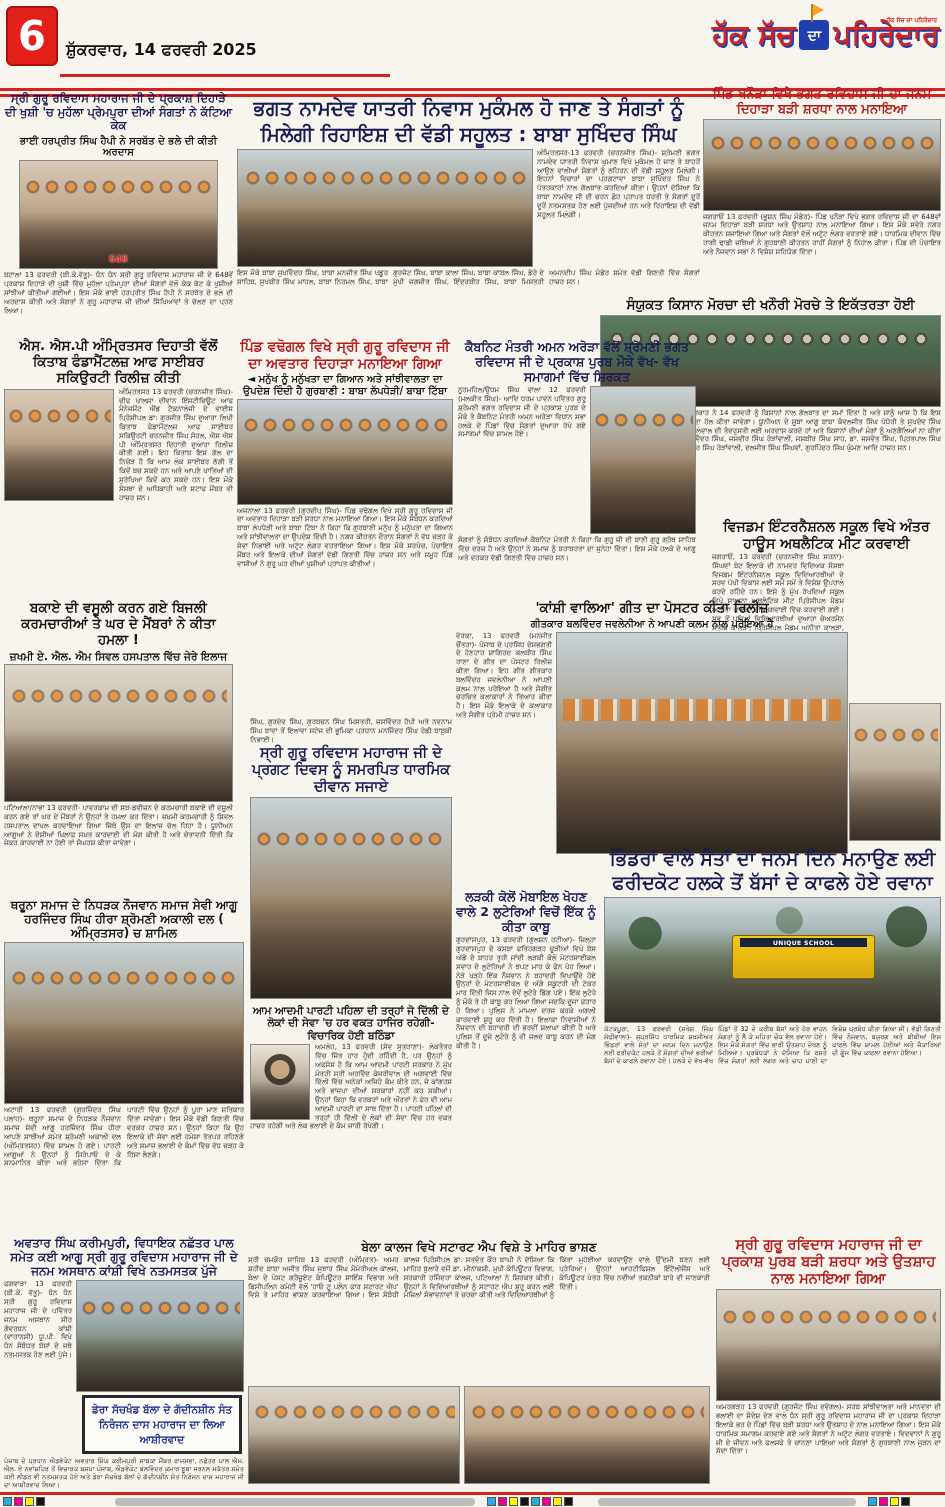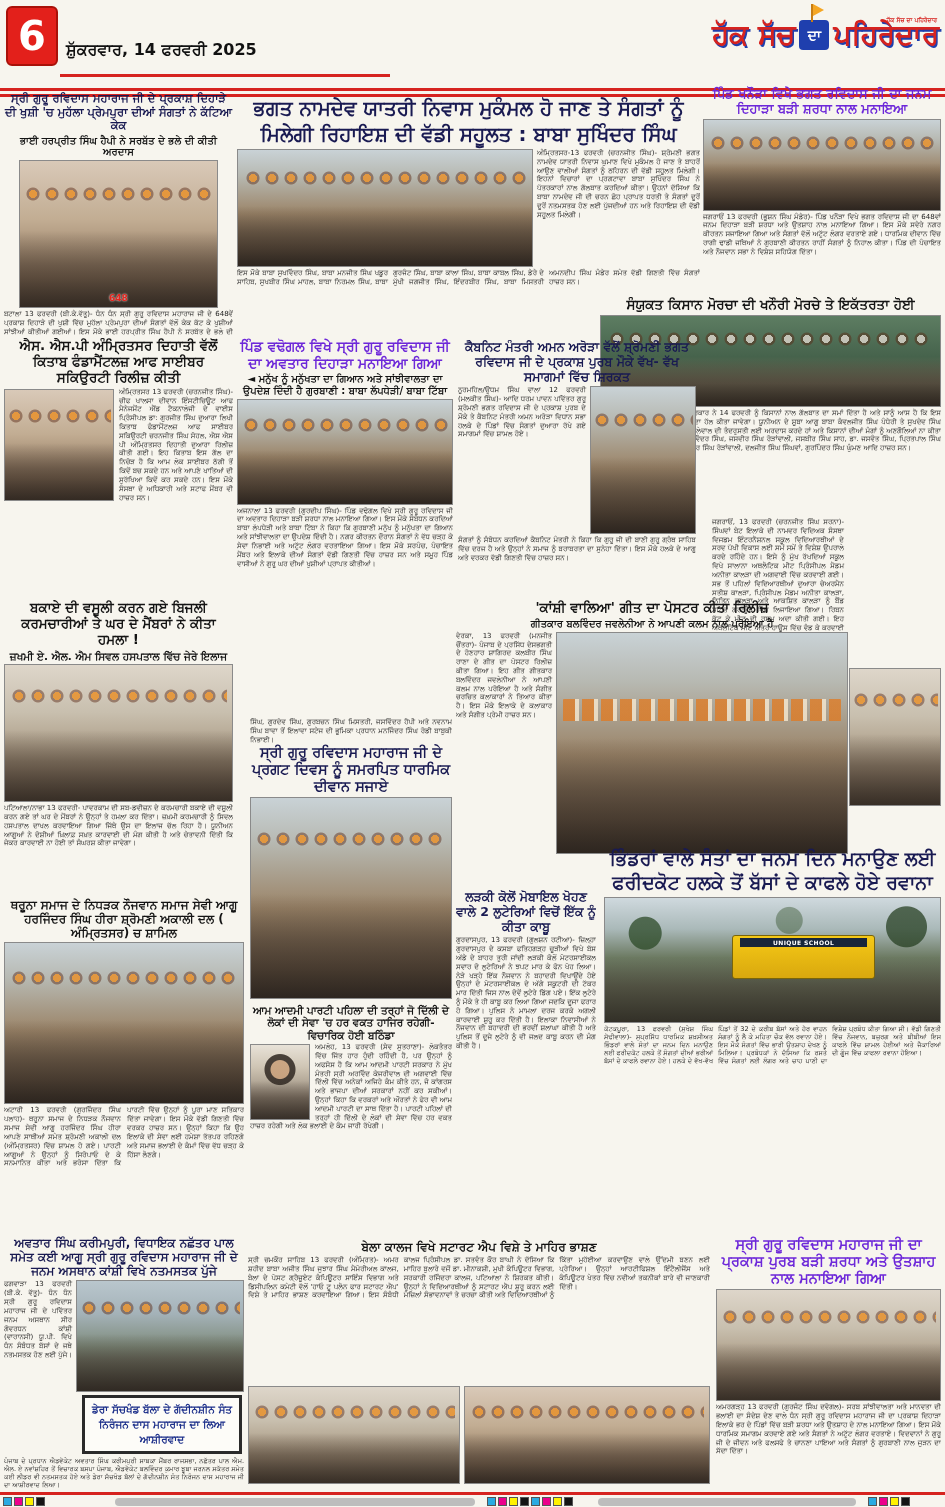--- a/index.html
+++ b/index.html
@@ -4,21 +4,21 @@
 <style>
   html,body{margin:0;padding:0;background:#9a9a9a;}
   .page{position:relative;width:945px;height:1507px;margin:0 auto;background:#f7f5ee;
         font-family:"DejaVu Sans","Liberation Sans",sans-serif;overflow:hidden;}
   .art{position:absolute;overflow:hidden;}
   .hl{font-weight:bold;text-align:center;line-height:1.18;margin:0 0 2px 0;}
   .h10{font-size:10px}.h105{font-size:10.5px}.h115{font-size:11.5px}
   .h12{font-size:12px}.h125{font-size:12.5px}.h13{font-size:13px}.h135{font-size:13.5px}
   .h14{font-size:14px}.h145{font-size:14.5px}.h19{font-size:19px;line-height:1.25}
   .h20{font-size:20px;line-height:1.3}
-  .navy{color:#191a52}.blue{color:#6d28d9}.blk{color:#141414}
+  .navy{color:#191a52}.blue{color:#b91c1c}.blk{color:#141414}
   .body{font-size:7px;line-height:1.26;text-align:justify;color:#1b1b1b;}
   .small{font-size:6.5px}
   .cols2{column-count:2;column-gap:6px}
   .cols3{column-count:3;column-gap:5px}
   .row{display:flex;gap:4px;margin:2px 0;}
   .photo{position:relative;border:1px solid #8a8a8a;box-sizing:border-box;flex-shrink:0;}
   .photo::before{content:"";position:absolute;left:2%;right:2%;top:16%;height:30%;
      background-image:radial-gradient(circle at 9px 9px, var(--head,#e8912c) 0 4px, rgba(90,40,20,.55) 4px 6px, transparent 7px);
      background-size:19px 22px;background-repeat:repeat-x;opacity:.85;}
   .photo::after{content:"";position:absolute;left:0;right:0;bottom:0;height:52%;
@@ -92,21 +92,21 @@
       </span>
       <span class="t3">ਪਹਿਰੇਦਾਰ</span>
     </div>
     <div class="rule1"></div>
     <div class="rule2"></div>
   </div>
 
   <div class="art" style="left:4px;top:92px;width:229px;height:244px">
     <div class="hl h115 navy">ਸ੍ਰੀ ਗੁਰੂ ਰਵਿਦਾਸ ਮਹਾਰਾਜ ਜੀ ਦੇ ਪ੍ਰਕਾਸ਼ ਦਿਹਾੜੇ ਦੀ ਖੁਸ਼ੀ 'ਚ ਮੁਹੱਲਾ ਪ੍ਰੇਮਪੁਰਾ ਦੀਆਂ ਸੰਗਤਾਂ ਨੇ ਕੱਟਿਆ ਕੇਕ</div>
     <div class="hl h10 blk">ਭਾਈ ਹਰਪ੍ਰੀਤ ਸਿੰਘ ਹੈਪੀ ਨੇ ਸਰਬੱਤ ਦੇ ਭਲੇ ਦੀ ਕੀਤੀ ਅਰਦਾਸ</div>
-    <div class="photo ph-indoor" style="height:148px;margin:2px 15px">
+    <div class="photo ph-indoor" style="height:109px;margin:2px 15px">
       <span class="ph-label">648</span>
     </div>
     <div class="body">ਬਟਾਲਾ 13 ਫਰਵਰੀ (ਬੀ.ਕੇ.ਵੱਤੂ)- ਧੰਨ ਧੰਨ ਸ੍ਰੀ ਗੁਰੂ ਰਵਿਦਾਸ ਮਹਾਰਾਜ ਜੀ ਦੇ 648ਵੇਂ ਪ੍ਰਕਾਸ਼ ਦਿਹਾੜੇ ਦੀ ਖੁਸ਼ੀ ਵਿੱਚ ਮੁਹੱਲਾ ਪ੍ਰੇਮਪੁਰਾ ਦੀਆਂ ਸੰਗਤਾਂ ਵੱਲੋਂ ਕੇਕ ਕੱਟ ਕੇ ਖੁਸ਼ੀਆਂ ਸਾਂਝੀਆਂ ਕੀਤੀਆਂ ਗਈਆਂ। ਇਸ ਮੌਕੇ ਭਾਈ ਹਰਪ੍ਰੀਤ ਸਿੰਘ ਹੈਪੀ ਨੇ ਸਰਬੱਤ ਦੇ ਭਲੇ ਦੀ ਅਰਦਾਸ ਕੀਤੀ ਅਤੇ ਸੰਗਤਾਂ ਨੇ ਗੁਰੂ ਮਹਾਰਾਜ ਜੀ ਦੀਆਂ ਸਿੱਖਿਆਵਾਂ ਤੇ ਚੱਲਣ ਦਾ ਪ੍ਰਣ ਲਿਆ।</div>
   </div>
 
   <div class="art" style="left:237px;top:95px;width:463px;height:241px">
     <div class="hl h20 navy">ਭਗਤ ਨਾਮਦੇਵ ਯਾਤਰੀ ਨਿਵਾਸ ਮੁਕੰਮਲ ਹੋ ਜਾਣ ਤੇ ਸੰਗਤਾਂ ਨੂੰ ਮਿਲੇਗੀ ਰਿਹਾਇਸ਼ ਦੀ ਵੱਡੀ ਸਹੂਲਤ : ਬਾਬਾ ਸੁਖਿੰਦਰ ਸਿੰਘ</div>
     <div class="row">
       <div class="photo ph-warm" style="width:296px;height:118px"></div>
       <div class="body" style="flex:1">ਅੰਮ੍ਰਿਤਸਰ-13 ਫਰਵਰੀ (ਚਰਨਜੀਤ ਸਿੰਘ)- ਸ਼੍ਰੋਮਣੀ ਭਗਤ ਨਾਮਦੇਵ ਯਾਤਰੀ ਨਿਵਾਸ ਘੁਮਾਣ ਵਿਖੇ ਮੁਕੰਮਲ ਹੋ ਜਾਣ ਤੇ ਬਾਹਰੋਂ ਆਉਣ ਵਾਲੀਆਂ ਸੰਗਤਾਂ ਨੂੰ ਠਹਿਰਨ ਦੀ ਵੱਡੀ ਸਹੂਲਤ ਮਿਲੇਗੀ। ਇਹਨਾਂ ਵਿਚਾਰਾਂ ਦਾ ਪ੍ਰਗਟਾਵਾ ਬਾਬਾ ਸੁਖਿੰਦਰ ਸਿੰਘ ਨੇ ਪੱਤਰਕਾਰਾਂ ਨਾਲ ਗੱਲਬਾਤ ਕਰਦਿਆਂ ਕੀਤਾ। ਉਹਨਾਂ ਦੱਸਿਆ ਕਿ ਬਾਬਾ ਨਾਮਦੇਵ ਜੀ ਦੀ ਚਰਨ ਛੋਹ ਪ੍ਰਾਪਤ ਧਰਤੀ ਤੇ ਸੰਗਤਾਂ ਦੂਰੋਂ ਦੂਰੋਂ ਨਤਮਸਤਕ ਹੋਣ ਲਈ ਪੁੱਜਦੀਆਂ ਹਨ ਅਤੇ ਰਿਹਾਇਸ਼ ਦੀ ਵੱਡੀ ਸਹੂਲਤ ਮਿਲੇਗੀ।</div>
@@ -146,20 +146,21 @@
   <div class="art" style="left:458px;top:340px;width:238px;height:256px">
     <div class="hl h125 navy">ਕੈਬਨਿਟ ਮੰਤਰੀ ਅਮਨ ਅਰੋੜਾ ਵੱਲੋਂ ਸ਼੍ਰੋਮਣੀ ਭਗਤ ਰਵਿਦਾਸ ਜੀ ਦੇ ਪ੍ਰਕਾਸ਼ ਪੁਰਬ ਮੌਕੇ ਵੱਖ- ਵੱਖ ਸਮਾਗਮਾਂ ਵਿੱਚ ਸ਼ਿਰਕਤ</div>
     <div class="row">
       <div class="body" style="flex:1">ਨੂਰਮਹਿਲ/ਉਧਮ ਸਿੰਘ ਵਾਲਾ 12 ਫਰਵਰੀ (ਮਲਕੀਤ ਸਿੰਘ)- ਆਦਿ ਧਰਮ ਪਾਵਨ ਪਵਿੱਤਰ ਗੁਰੂ ਸ਼੍ਰੋਮਣੀ ਭਗਤ ਰਵਿਦਾਸ ਜੀ ਦੇ ਪ੍ਰਕਾਸ਼ ਪੁਰਬ ਦੇ ਮੌਕੇ ਤੇ ਕੈਬਨਿਟ ਮੰਤਰੀ ਅਮਨ ਅਰੋੜਾ ਵਿਧਾਨ ਸਭਾ ਹਲਕੇ ਦੇ ਪਿੰਡਾਂ ਵਿੱਚ ਸੰਗਤਾਂ ਦੁਆਰਾ ਰੱਖੇ ਗਏ ਸਮਾਗਮਾਂ ਵਿੱਚ ਸ਼ਾਮਲ ਹੋਏ।</div>
       <div class="photo ph-warm" style="width:106px;height:148px"></div>
     </div>
     <div class="body">ਸੰਗਤਾਂ ਨੂੰ ਸੰਬੋਧਨ ਕਰਦਿਆਂ ਕੈਬਨਿਟ ਮੰਤਰੀ ਨੇ ਕਿਹਾ ਕਿ ਗੁਰੂ ਜੀ ਦੀ ਬਾਣੀ ਗੁਰੂ ਗ੍ਰੰਥ ਸਾਹਿਬ ਵਿੱਚ ਦਰਜ ਹੈ ਅਤੇ ਉਨ੍ਹਾਂ ਨੇ ਸਮਾਜ ਨੂੰ ਬਰਾਬਰਤਾ ਦਾ ਸੁਨੇਹਾ ਦਿੱਤਾ। ਇਸ ਮੌਕੇ ਹਲਕੇ ਦੇ ਆਗੂ ਅਤੇ ਵਰਕਰ ਵੱਡੀ ਗਿਣਤੀ ਵਿੱਚ ਹਾਜ਼ਰ ਸਨ।</div>
   </div>
 
   <div class="art" style="left:712px;top:518px;width:229px;height:372px">
+    <div class="hl h14 blk">ਵਿਜਡਮ ਇੰਟਰਨੈਸ਼ਨਲ ਸਕੂਲ ਵਿਖੇ ਅੰਤਰ ਹਾਊਸ ਅਥਲੈਟਿਕ ਮੀਟ ਕਰਵਾਈ</div>
     <div class="body">
       <div class="photo ph-room fr" style="width:92px;height:138px;margin-top:150px"></div>
       <span>ਜਗਰਾਓਂ, 13 ਫਰਵਰੀ (ਚਰਨਜੀਤ ਸਿੰਘ ਸਰਨਾ)- ਸਿੰਘਵਾਂ ਬੇਟ ਇਲਾਕੇ ਦੀ ਨਾਮਵਰ ਵਿਦਿਅਕ ਸੰਸਥਾ ਵਿਜਡਮ ਇੰਟਰਨੈਸ਼ਨਲ ਸਕੂਲ ਵਿਦਿਆਰਥੀਆਂ ਦੇ ਸਰਵ ਪੱਖੀ ਵਿਕਾਸ ਲਈ ਸਮੇਂ ਸਮੇਂ ਤੇ ਵਿਸ਼ੇਸ਼ ਉਪਰਾਲੇ ਕਰਦੇ ਰਹਿੰਦੇ ਹਨ। ਇਸੇ ਨੂੰ ਮੁੱਖ ਰੱਖਦਿਆਂ ਸਕੂਲ ਵਿਖੇ ਸਾਲਾਨਾ ਅਥਲੈਟਿਕ ਮੀਟ ਪ੍ਰਿੰਸੀਪਲ ਮੈਡਮ ਅਨੀਤਾ ਕਾਲੜਾ ਦੀ ਅਗਵਾਈ ਵਿੱਚ ਕਰਵਾਈ ਗਈ। ਸਭ ਤੋਂ ਪਹਿਲਾਂ ਵਿਦਿਆਰਥੀਆਂ ਦੁਆਰਾ ਚੇਅਰਮੈਨ ਸਤੀਸ਼ ਕਾਲੜਾ, ਪ੍ਰਿੰਸੀਪਲ ਮੈਡਮ ਅਨੀਤਾ ਕਾਲੜਾ, ਨਿਤਿਨ ਕਾਲੜਾ ਅਤੇ ਆਕਸ਼ਿਤ ਕਾਲੜਾ ਨੂੰ ਬੈਂਡ ਸਹਿਤ ਗਰਾਊਂਡ ਵਿੱਚ ਲਿਜਾਇਆ ਗਿਆ। ਰਿਬਨ ਕੱਟ ਕੇ ਮੀਟ ਦੀ ਰਸਮ ਅਦਾ ਕੀਤੀ ਗਈ। ਇਹ ਅਥਲੈਟਿਕ ਮੀਟ ਅੰਤਰ ਹਾਊਸ ਵਿੱਚ ਵੰਡ ਕੇ ਕਰਵਾਈ ਗਈ। ਸਮਾਗਮ ਦੀ ਸ਼ੁਰੂਆਤ ਵਿੱਚ ਚਾਰ ਹਾਊਸ ਦੇ ਵਿਦਿਆਰਥੀ ਅਤੇ ਵਿਦਿਆਰਥਣਾਂ ਨੇ ਸ਼ਾਨਦਾਰ ਮਾਰਚ ਪਾਸਟ ਕੀਤਾ। 100 ਮੀਟਰ ਰੇਸ, ਬੈਲੂਨ ਦਾ ਕੋਨ, ਬੈਲੂਨ ਦਾ ਸਟਿਕ, ਲੈਮਨ ਸਪੂਨ ਰੇਸ, ਬੋਰਾ ਰੇਸ, ਝੰਡਾ ਰੇਸ ਆਦਿ ਮੁਕਾਬਲੇ ਕਰਵਾਏ ਗਏ ਅਤੇ ਜੇਤੂ ਵਿਦਿਆਰਥੀਆਂ ਨੂੰ ਇਨਾਮ ਦੇ ਕੇ ਸਨਮਾਨਿਤ ਕੀਤਾ ਗਿਆ।</span>
     </div>
   </div>
 
   <div class="art" style="left:4px;top:600px;width:229px;height:296px">
     <div class="hl h135 blk">ਬਕਾਏ ਦੀ ਵਸੂਲੀ ਕਰਨ ਗਏ ਬਿਜਲੀ ਕਰਮਚਾਰੀਆਂ ਤੇ ਘਰ ਦੇ ਮੈਂਬਰਾਂ ਨੇ ਕੀਤਾ ਹਮਲਾ !</div>
     <div class="hl h105 blk">ਜ਼ਖਮੀ ਏ. ਐਲ. ਐਮ ਸਿਵਲ ਹਸਪਤਾਲ ਵਿੱਚ ਜੇਰੇ ਇਲਾਜ</div>
     <div class="photo ph-room" style="height:138px;margin:2px 0"></div>

